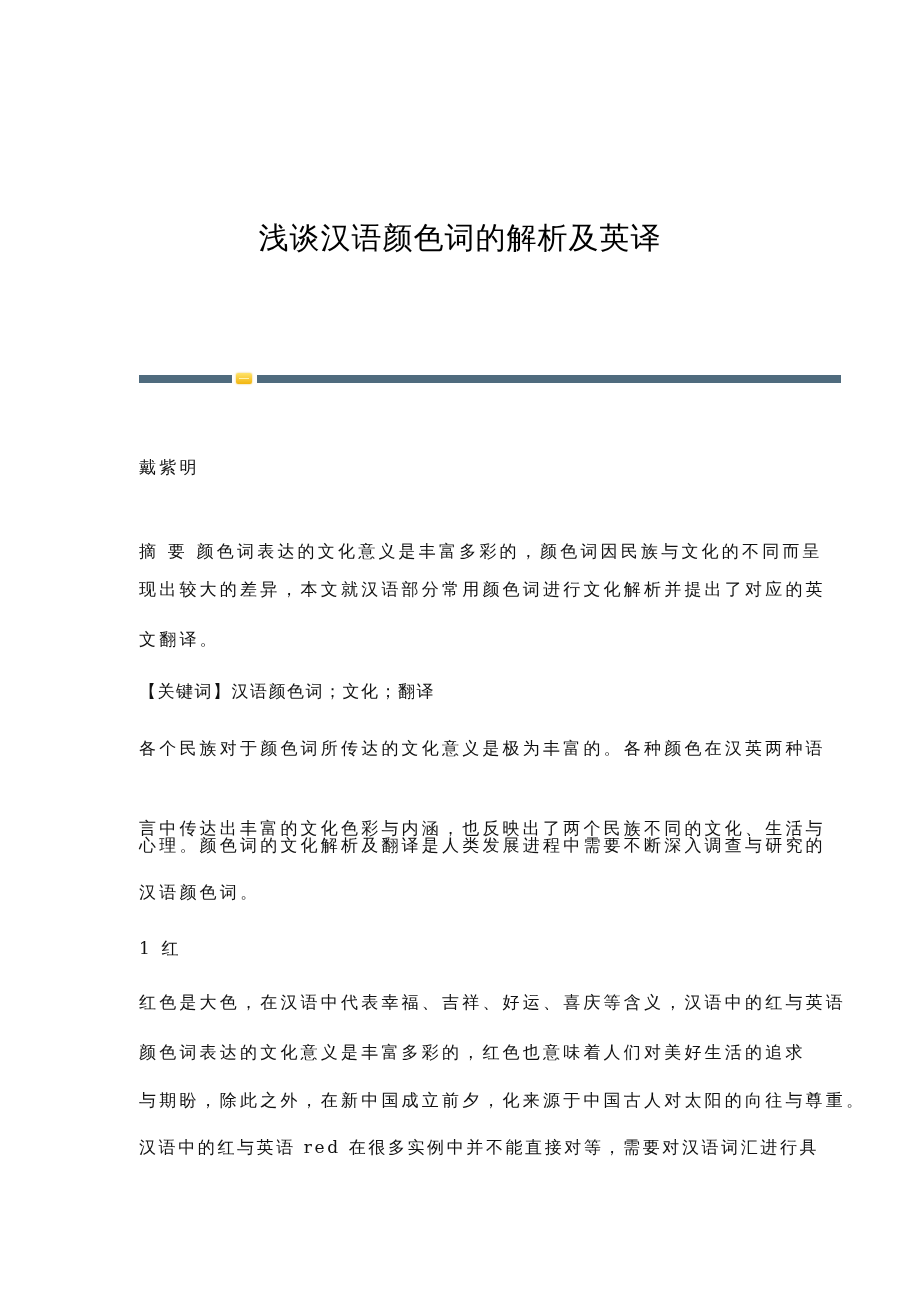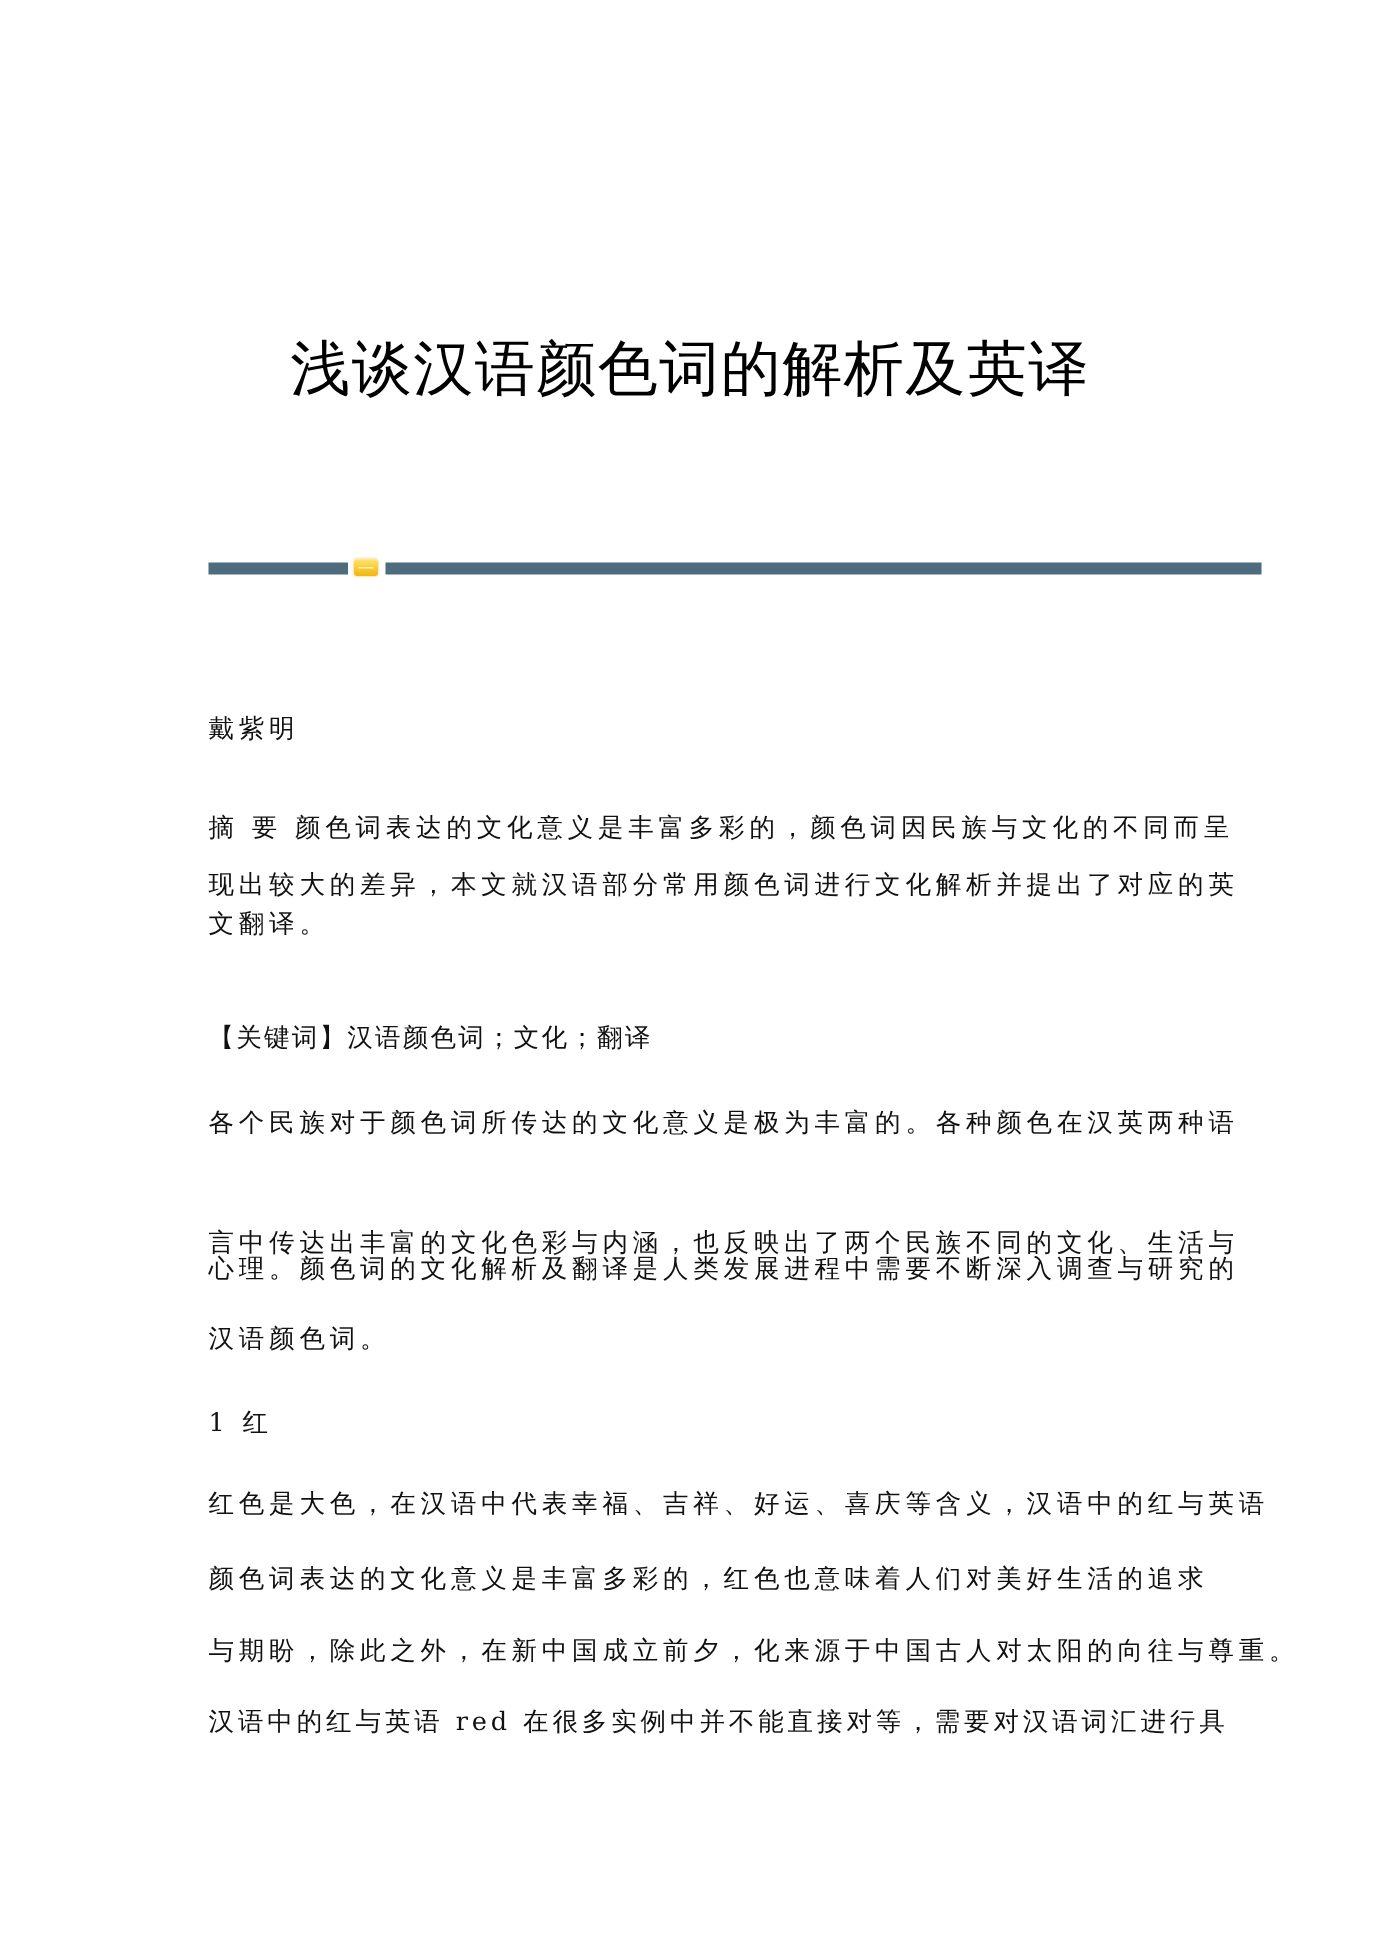--- a/index.html
+++ b/index.html
@@ -1,43 +1,43 @@
 <!DOCTYPE html>
 <html><head>
   <meta charset="utf-8">
   <style>
     html, body { margin: 0; padding: 0; background: #ffffff; }
     body { width: 920px; height: 1302px; position: relative; overflow: hidden;
            font-family: "DejaVu Serif", "Liberation Serif", serif; color: #111; }
     .title { position: absolute; top: 218px; left: 0; width: 920px; text-align: center;
-             font-size: 40px; letter-spacing: 1px; font-family: "DejaVu Sans", sans-serif; color: #000; }
+             font-size: 30px; letter-spacing: 1px; font-family: "DejaVu Sans", sans-serif; color: #000; }
     .rule { position: absolute; top: 375px; height: 8px; background: #4f6b7e; }
     .rule-left { left: 139px; width: 93px; }
     .rule-right { left: 257px; width: 584px; }
     .rule-gem { position: absolute; top: 373px; left: 236px; width: 16px; height: 11px;
                 background: linear-gradient(#ffe36a, #f2b50f); border-radius: 2px;
                 box-shadow: 0 0 2px #e8c25a; }
     .rule-gem::after { content: ""; position: absolute; left: 3px; right: 3px; top: 5px; height: 1px; background: #fff3b0; }
     .line { position: absolute; left: 139px; font-size: 17px; letter-spacing: 3.2px; white-space: nowrap; }
   </style>
 </head>
 <body>
 
 <div>
   <div class="title">浅谈汉语颜色词的解析及英译</div>
 
   <div class="rule rule-left"></div>
   <div class="rule-gem"></div>
   <div class="rule rule-right"></div>
 
-  <div class="line" style="top:474px">戴紫明</div>
+  <div class="line" style="top:456px">戴紫明</div>
 
   <div class="line" style="top:540px">摘 要 颜色词表达的文化意义是丰富多彩的，颜色词因民族与文化的不同而呈</div>
   <div class="line" style="top:578px">现出较大的差异，本文就汉语部分常用颜色词进行文化解析并提出了对应的英</div>
-  <div class="line" style="top:604px">文翻译。</div>
+  <div class="line" style="top:628px">文翻译。</div>
 
   <div class="line" style="top:680px; letter-spacing:1.5px">【关键词】汉语颜色词；文化；翻译</div>
 
   <div class="line" style="top:737px">各个民族对于颜色词所传达的文化意义是极为丰富的。各种颜色在汉英两种语</div>
   <div class="line" style="top:817px">言中传达出丰富的文化色彩与内涵，也反映出了两个民族不同的文化、生活与</div>
   <div class="line" style="top:834px">心理。颜色词的文化解析及翻译是人类发展进程中需要不断深入调查与研究的</div>
   <div class="line" style="top:881px">汉语颜色词。</div>
 
   <div class="line" style="top:937px">1 红</div>
 

